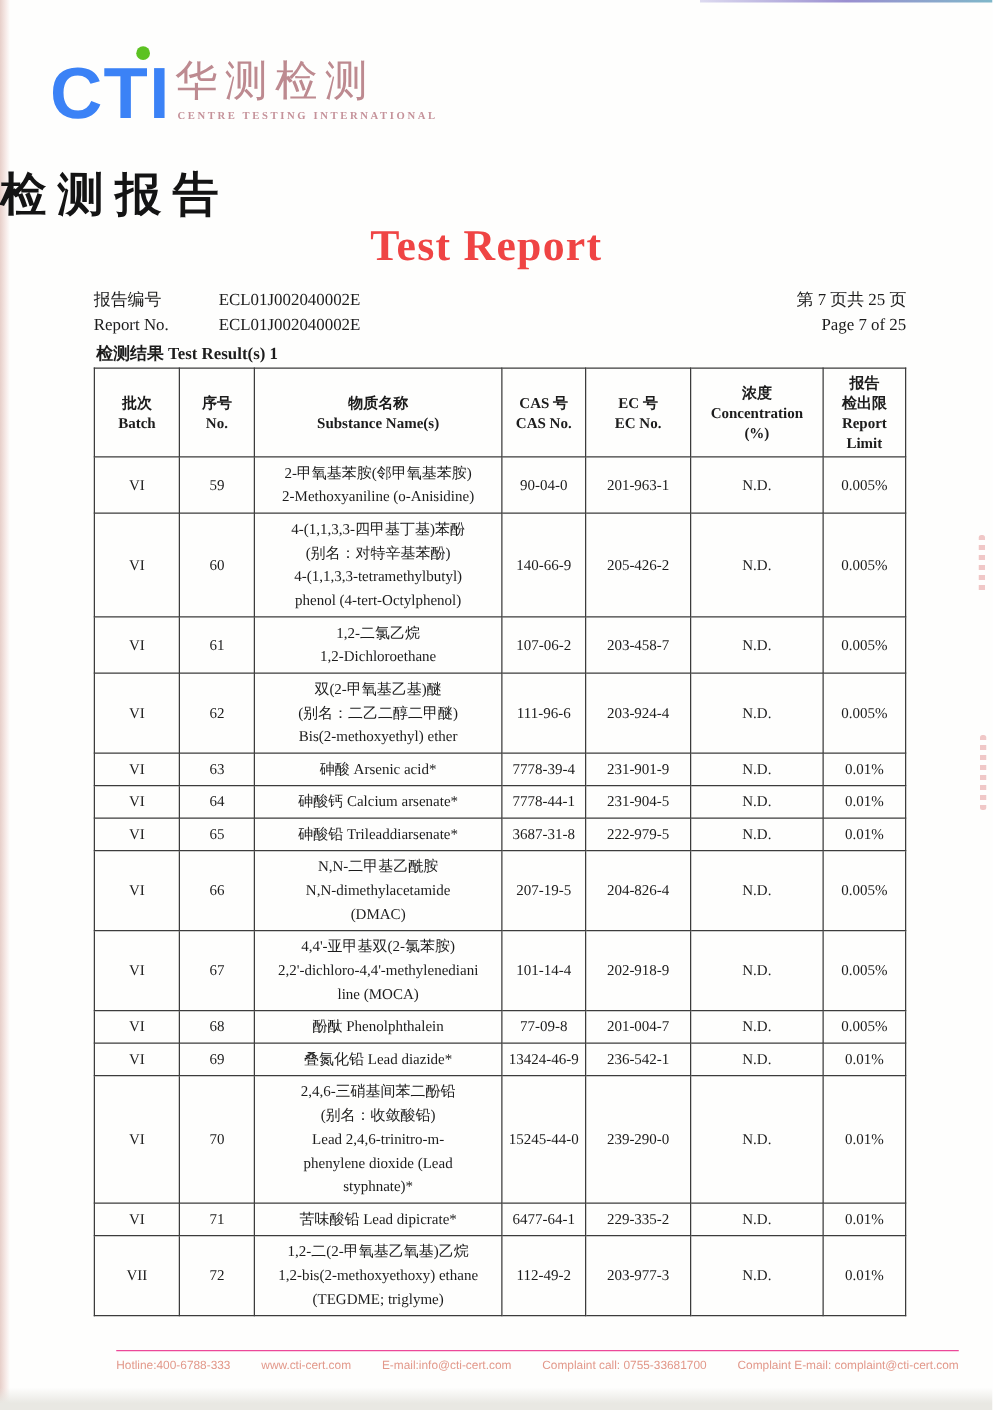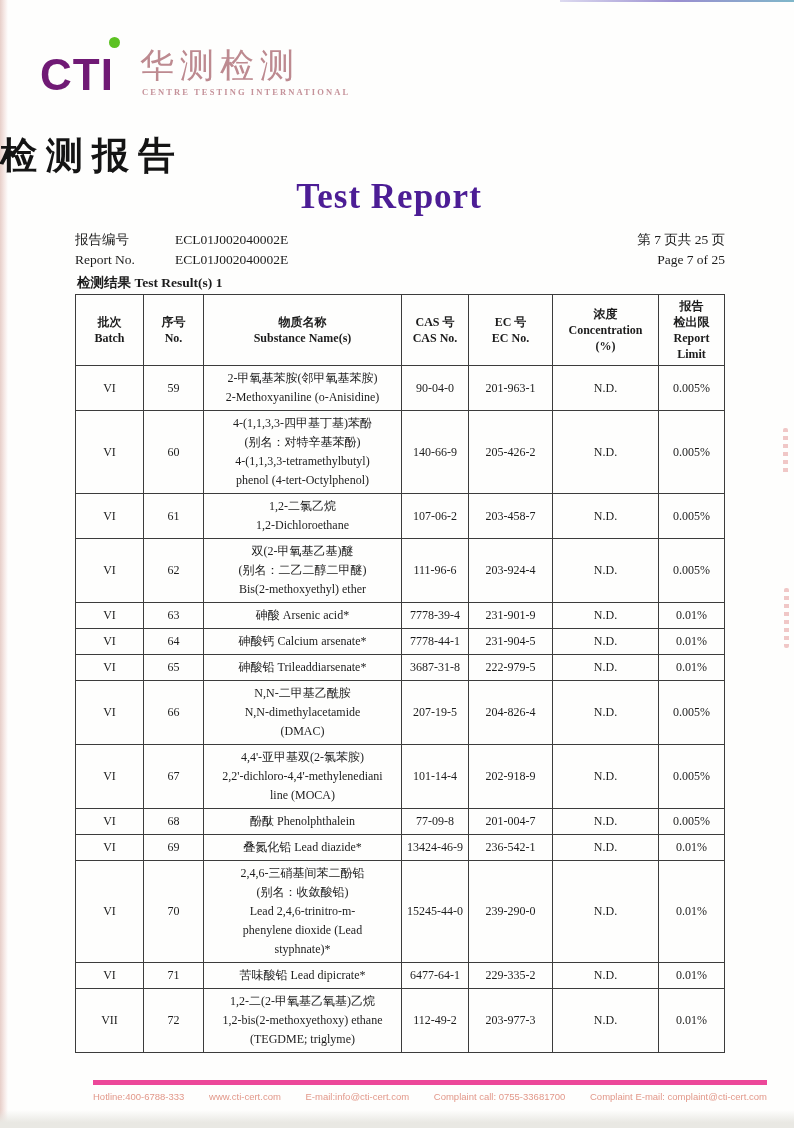--- a/index.html
+++ b/index.html
@@ -34,22 +34,22 @@
     background: repeating-linear-gradient(180deg, #d04848 0 4px, rgba(255,255,255,0) 4px 8px);
   }
   .bleed-1 { left: 783px; top: 428px; height: 46px; }
   .bleed-2 { left: 784px; top: 588px; height: 60px; }
 
   
   .logo { position: absolute; left: 40px; top: 35px; width: 320px; height: 70px; }
   .logo-acronym {
     position: absolute; left: 0; top: 14px;
     font-family: "Liberation Sans", "DejaVu Sans", sans-serif;
-    font-size: 44px; font-weight: 800; letter-spacing: 1px;
-    color: #701a75; line-height: 52px;
+    font-size: 58px; font-weight: 800; letter-spacing: 1px;
+    color: #3b82f6; line-height: 52px;
   }
   .logo-dot {
     position: absolute; left: 69px; top: 2px; width: 11px; height: 11px;
     border-radius: 50%; background: #5cc222;
   }
   .logo-cn {
     position: absolute; left: 100px; top: 13px;
     font-size: 34px; font-weight: 400; letter-spacing: 6px;
     color: #bd8a90; line-height: 36px; white-space: nowrap;
   }
@@ -62,21 +62,21 @@
 
   
   .title-cn {
     position: absolute; left: 0; top: 131px; width: 794px;
     text-align: left; font-size: 37px; font-weight: 700; letter-spacing: 9px;
     color: #141414;
   }
   .title-en {
     position: absolute; left: 0; top: 177px; width: 778px;
     text-align: center; font-size: 35px; font-weight: 700; letter-spacing: 1px;
-    color: #4c1d95;
+    color: #ef4444;
   }
 
   
   .report-info {
     position: absolute; left: 75px; top: 230px; width: 650px;
     display: flex; justify-content: space-between;
     font-size: 13.5px; line-height: 20px;
   }
   .report-no-block { display: grid; grid-template-columns: auto auto; column-gap: 40px; }
   .page-block { text-align: right; }
@@ -99,21 +99,21 @@
     overflow: hidden;
   }
   table.results th { font-weight: 700; line-height: 16px; }
   table.results td { line-height: 19px; }
   table.results td .cell-line { white-space: nowrap; }
   tr.header-row { height: 67px; }
 
   
   .footer {
     position: absolute; left: 93px; top: 1080px; width: 674px;
-    border-top: 5px solid #ec4899;
+    border-top: 1px solid #ec4899;
     padding-top: 6px;
     display: flex; justify-content: space-between;
     font-family: "Liberation Sans", "DejaVu Sans", sans-serif;
     font-size: 9.5px; color: #e2988a; white-space: nowrap;
   }
 </style>
 </head>
 <body>
 
 <div class="page">

